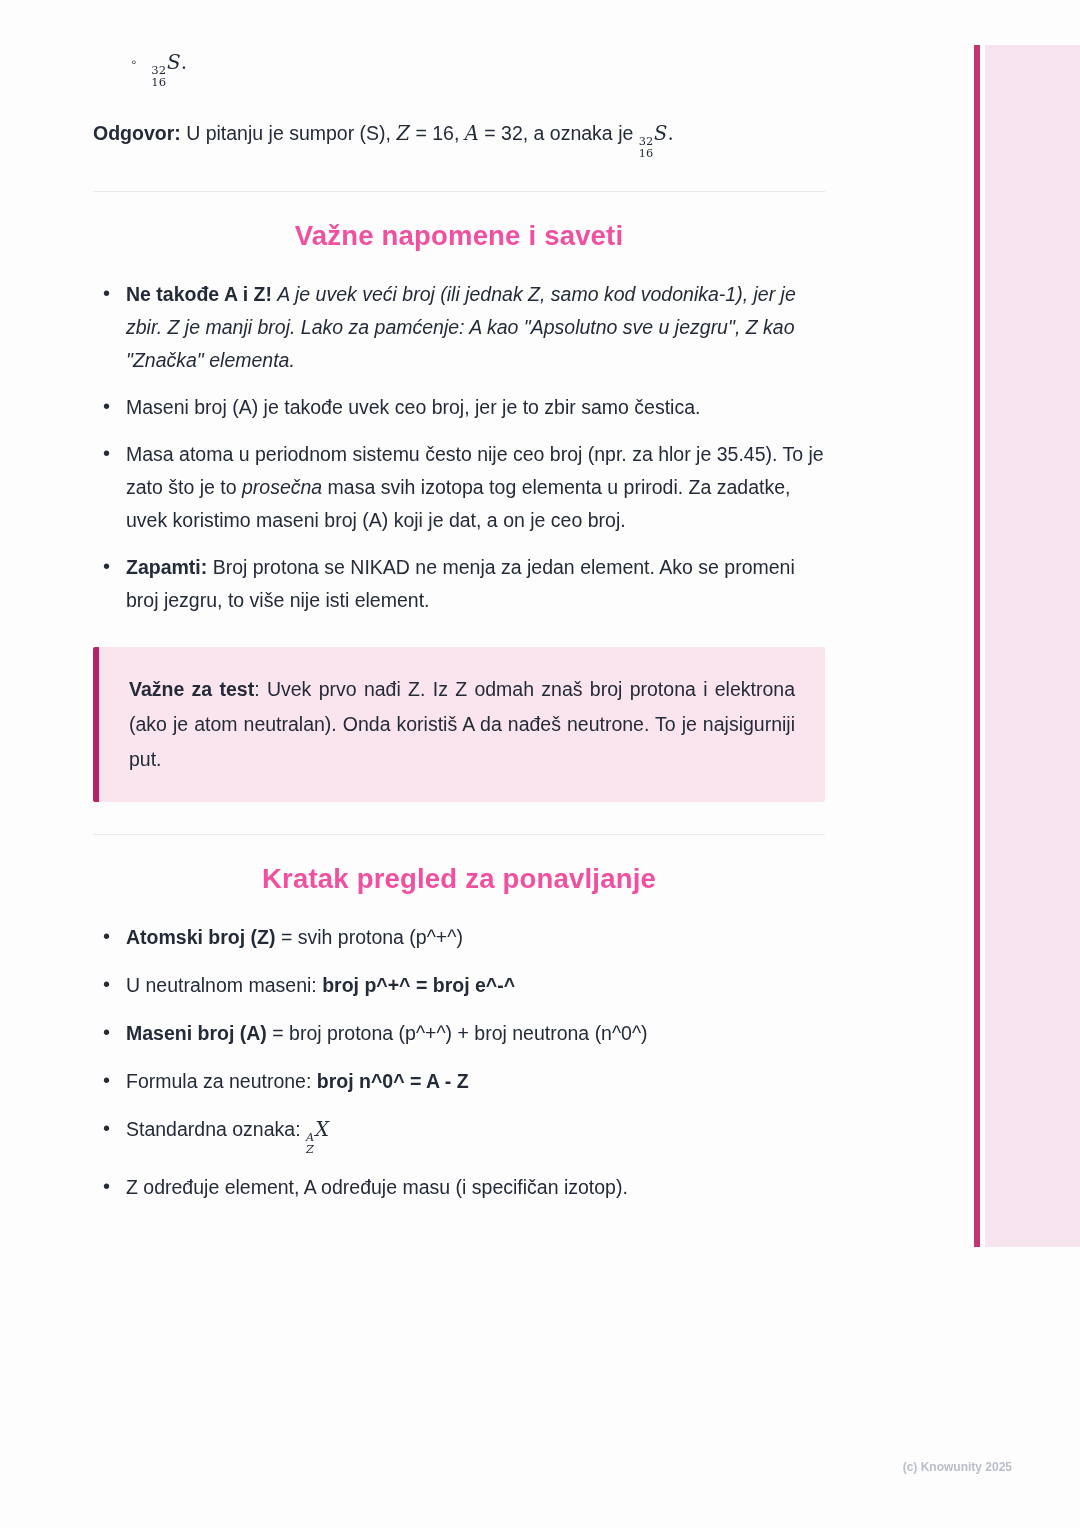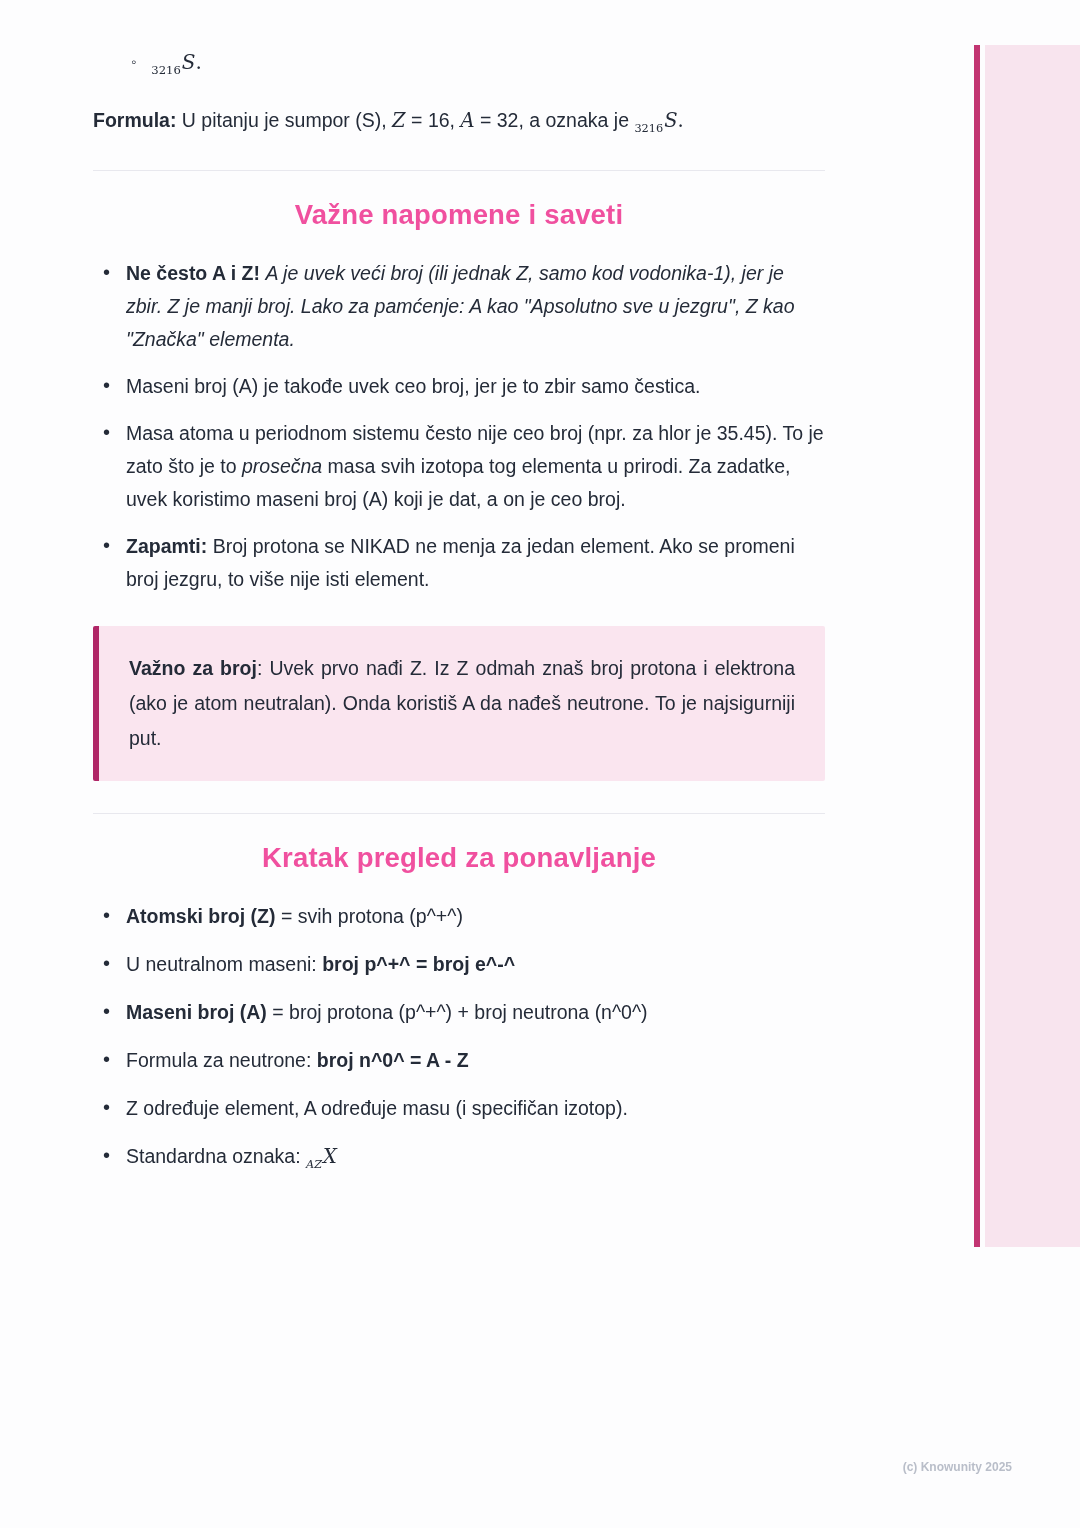--- a/index.html
+++ b/index.html
@@ -27,21 +27,21 @@
   ul.bullets { list-style:none; margin-top:26px; }
   ul.bullets li { position:relative; padding-left:33px; font-size:19.5px; line-height:33px; margin-bottom:14px; }
   ul.bullets li::before { content:"•"; position:absolute; left:10px; top:-1px; font-size:20px; color:var(--text,#242b38); }
   ul.review-list li { margin-bottom:15px; }
 
   b { font-weight:700; }
   i { font-style:italic; }
 
   .mvar { font-family:"DejaVu Serif",serif; font-style:italic; }
   .mstack {
-    display:inline-flex; flex-direction:row; align-items:flex-start;
+    display:inline-flex; flex-direction:column; align-items:flex-start;
     font-size:.58em; line-height:1.05; vertical-align:-.45em;
     font-family:"DejaVu Serif",serif; font-style:normal; margin-right:1px;
   }
   .mstack span { display:block; }
   .mperiod { font-family:"DejaVu Serif",serif; }
 
   .callout {
     margin-top:30px; background:var(--callout-bg,#fae5ef);
     border-left:6px solid var(--callout-border,#b02667);
     padding:25px 30px; border-radius:2px;
@@ -59,51 +59,51 @@
 <div class="content">
 
   <div class="subbullet">
       <span class="marker">◦</span>
       <span><span class="mstack">
           <span>32</span>
           <span>16</span>
         </span><span class="mvar">S</span><span class="mperiod">.</span></span>
     </div>
 
-  <p class="answer"><b>Formula:</b><span> U pitanju je sumpor (S), </span><span class="mvar">Z</span><span> = 16, </span><span class="mvar">A</span><span> = 32, a oznaka je </span><span class="mstack">
+  <p class="answer"><b>Odgovor:</b><span> U pitanju je sumpor (S), </span><span class="mvar">Z</span><span> = 16, </span><span class="mvar">A</span><span> = 32, a oznaka je </span><span class="mstack">
         <span>32</span>
         <span>16</span>
       </span><span class="mvar">S</span><span class="mperiod">.</span></p>
 
   <hr class="divider">
 
   <h2 class="section">Važne napomene i saveti</h2>
 
   <ul class="bullets">
-    <li><b>Ne često A i Z! </b><i>A je uvek veći broj (ili jednak Z, samo kod vodonika-1), jer je zbir. Z je manji broj. Lako za pamćenje: A kao "Apsolutno sve u jezgru", Z kao "Značka" elementa.</i></li>
+    <li><b>Ne takođe A i Z! </b><i>A je uvek veći broj (ili jednak Z, samo kod vodonika-1), jer je zbir. Z je manji broj. Lako za pamćenje: A kao "Apsolutno sve u jezgru", Z kao "Značka" elementa.</i></li>
     <li><span>Maseni broj (A) je takođe uvek ceo broj, jer je to zbir samo čestica.</span></li>
     <li><span>Masa atoma u periodnom sistemu često nije ceo broj (npr. za hlor je 35.45). To je zato što je to </span><i>prosečna</i><span> masa svih izotopa tog elementa u prirodi. Za zadatke, uvek koristimo maseni broj (A) koji je dat, a on je ceo broj.</span></li>
     <li><b>Zapamti:</b><span> Broj protona se NIKAD ne menja za jedan element. Ako se promeni broj jezgru, to više nije isti element.</span></li>
   </ul>
 
   <div class="callout">
-    <p><b>Važno za broj</b><span>: Uvek prvo nađi Z. Iz Z odmah znaš broj protona i elektrona (ako je atom neutralan). Onda koristiš A da nađeš neutrone. To je najsigurniji put.</span></p>
+    <p><b>Važne za test</b><span>: Uvek prvo nađi Z. Iz Z odmah znaš broj protona i elektrona (ako je atom neutralan). Onda koristiš A da nađeš neutrone. To je najsigurniji put.</span></p>
   </div>
 
   <hr class="divider">
 
   <h2 class="section">Kratak pregled za ponavljanje</h2>
 
   <ul class="bullets review-list">
     <li><b>Atomski broj (Z)</b><span> = svih protona (p^+^)</span></li>
     <li><span>U neutralnom maseni: </span><b>broj p^+^ = broj e^-^</b></li>
     <li><b>Maseni broj (A)</b><span> = broj protona (p^+^) + broj neutrona (n^0^)</span></li>
     <li><span>Formula za neutrone: </span><b>broj n^0^ = A - Z</b></li>
-    <li><span>Z određuje element, A određuje masu (i specifičan izotop).</span></li>
     <li><span>Standardna oznaka: </span><span class="mstack">
           <span class="mvar">A</span>
           <span class="mvar">Z</span>
         </span><span class="mvar">X</span></li>
+    <li><span>Z određuje element, A određuje masu (i specifičan izotop).</span></li>
   </ul>
 
 </div>
 
 <div class="footer">(c) Knowunity 2025</div>
 
 </body></html>

